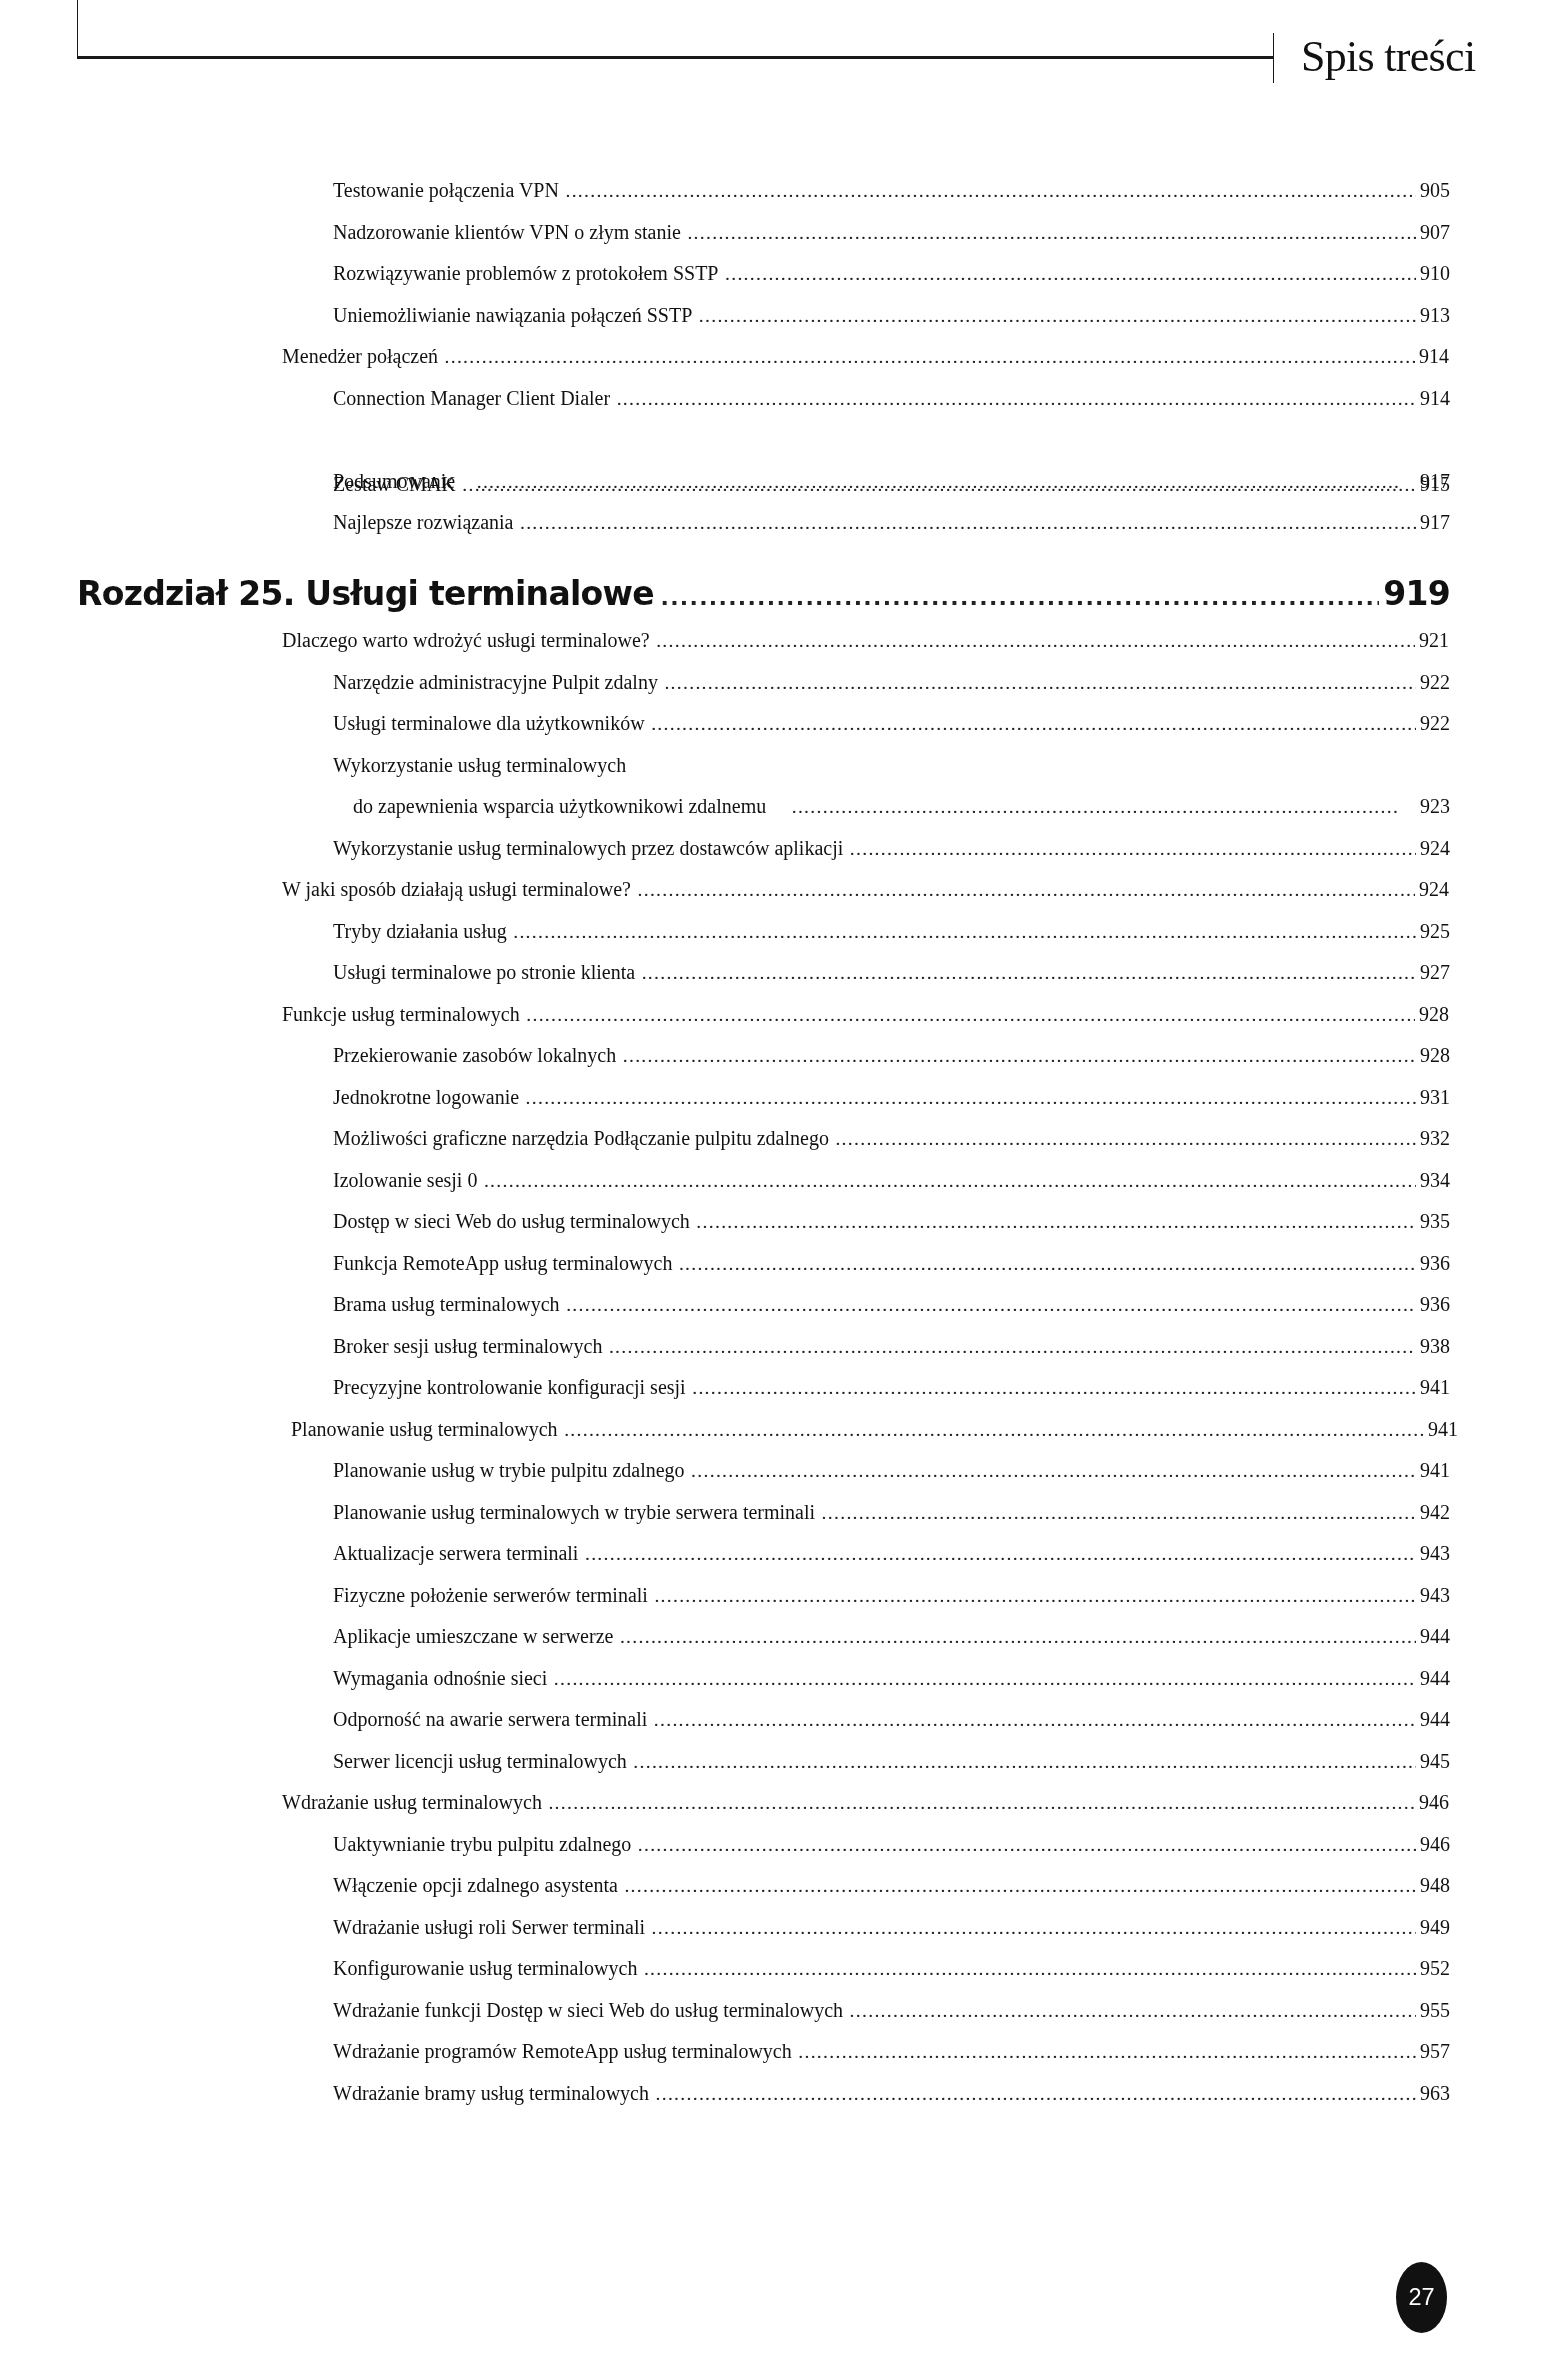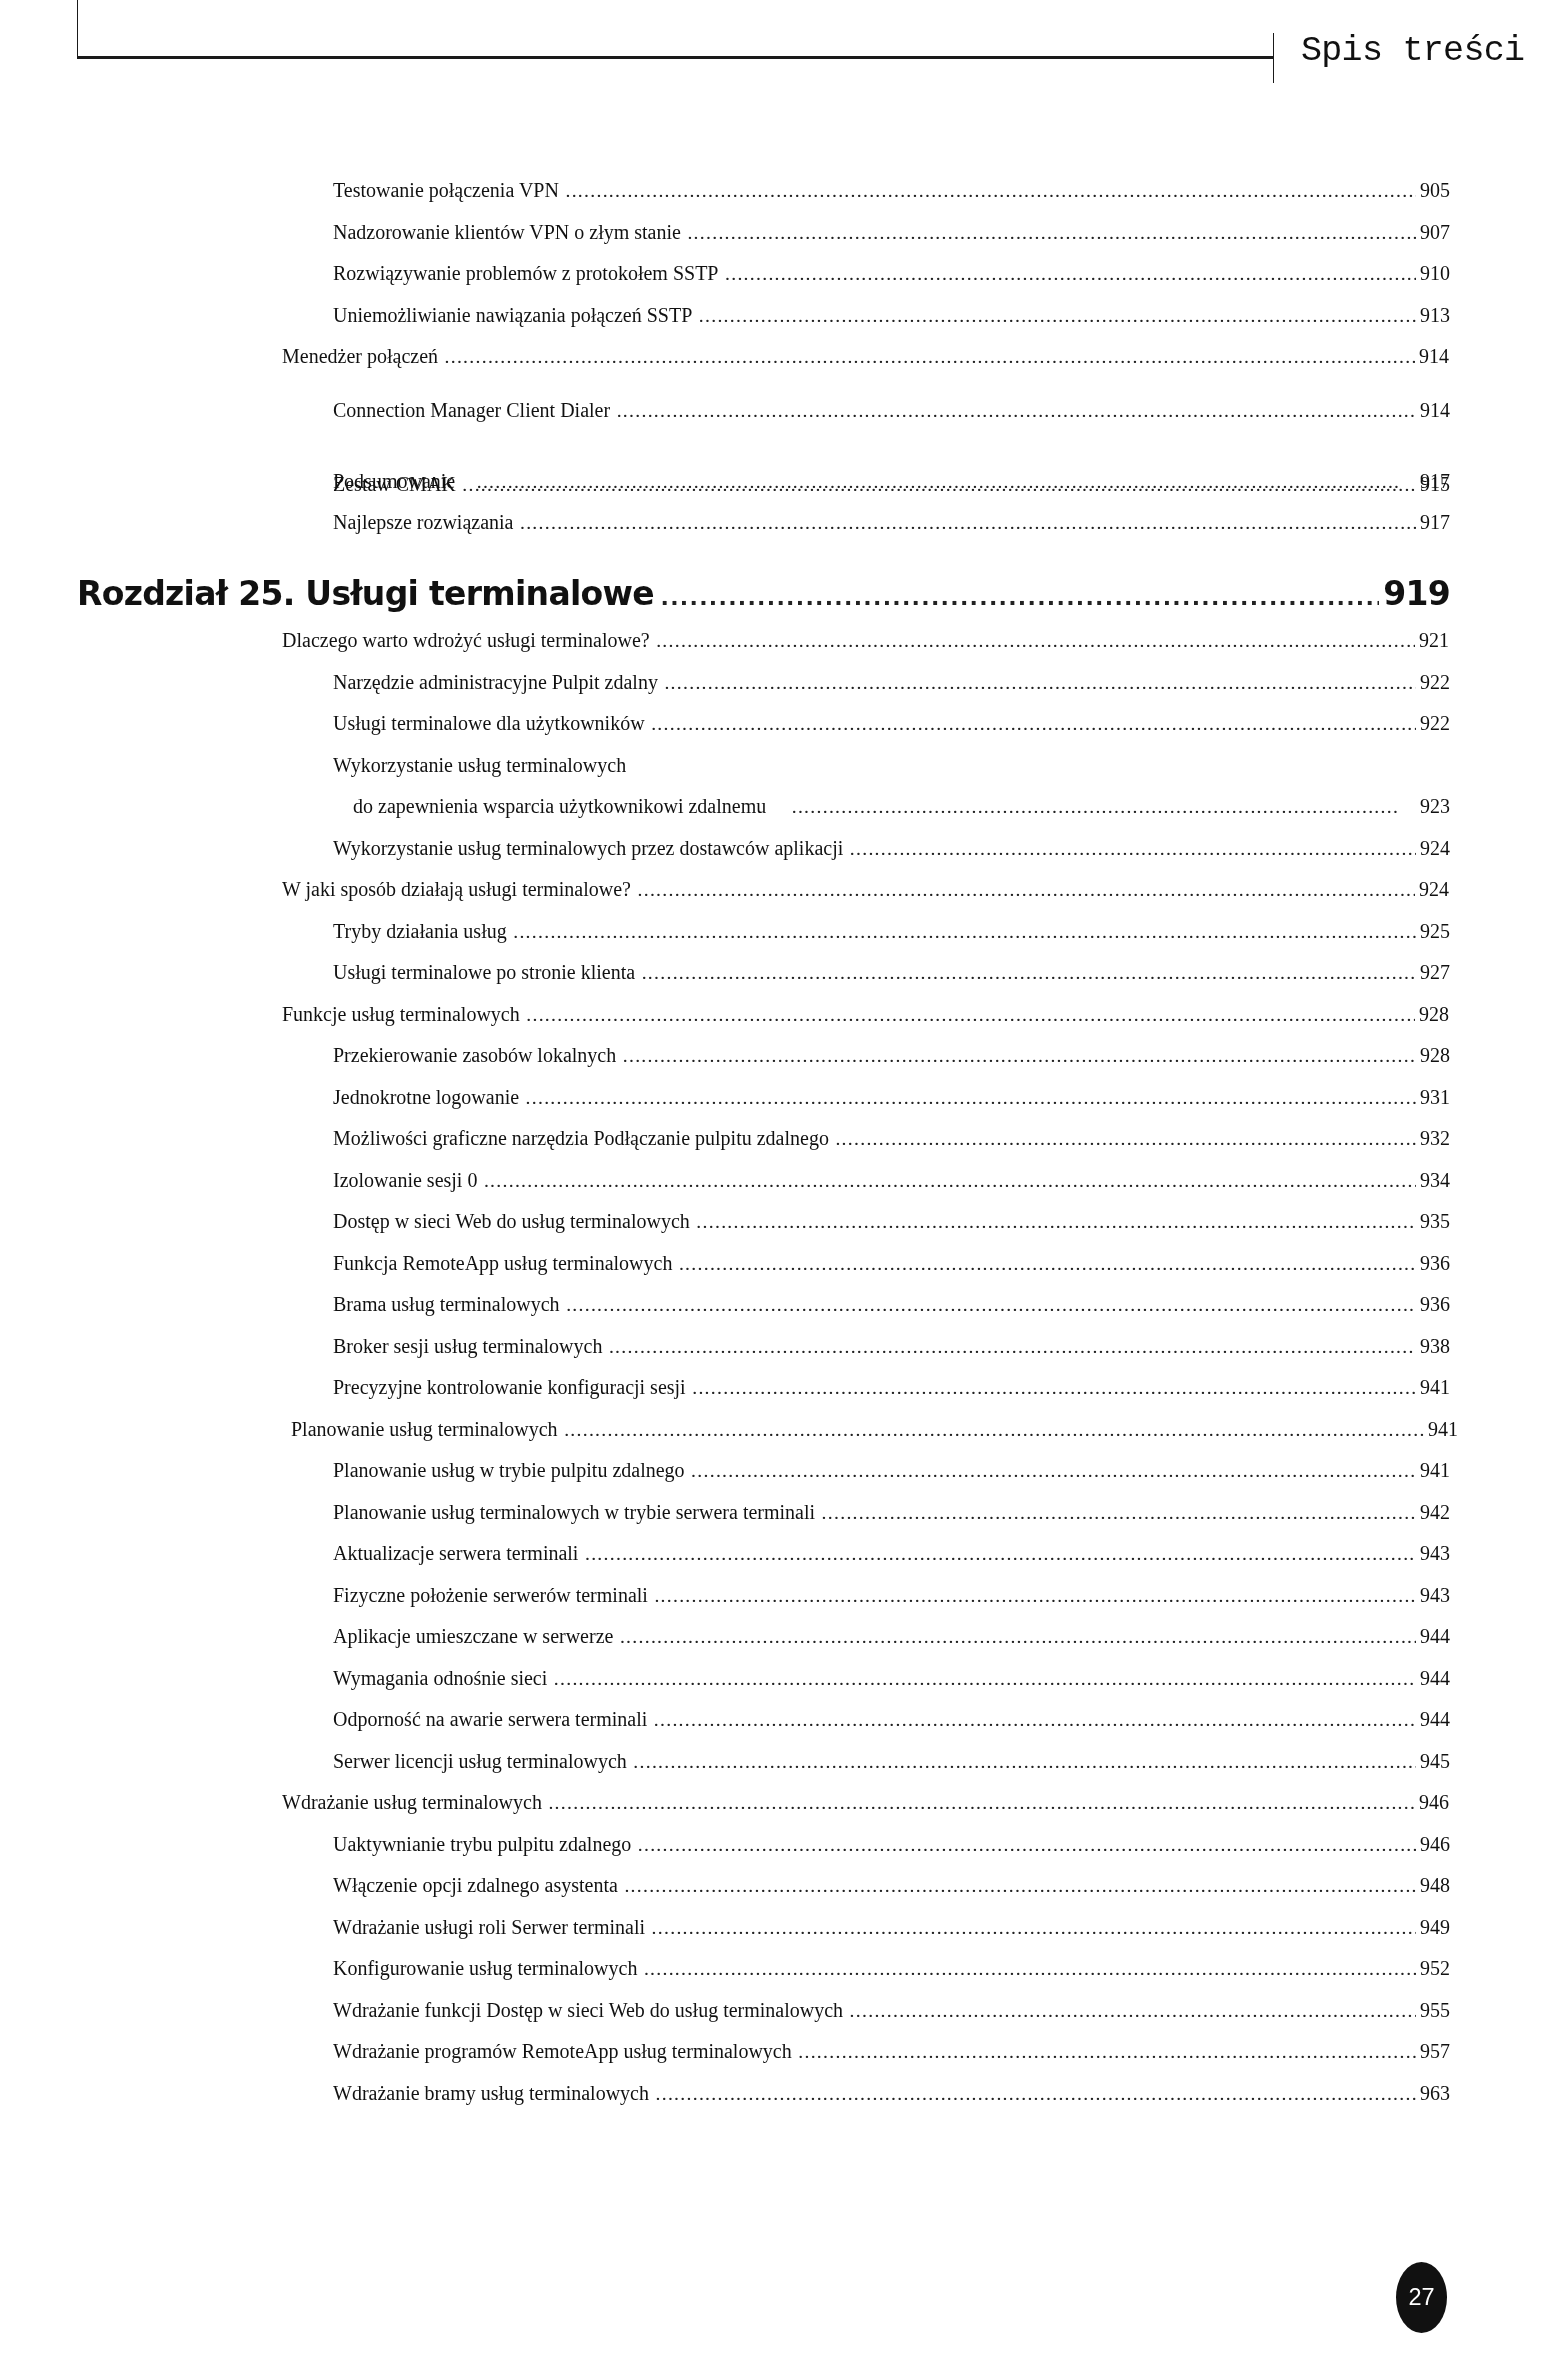--- a/index.html
+++ b/index.html
@@ -1,20 +1,20 @@
 <!DOCTYPE html>
 <html style="font-size:10.5px"><head>
 <meta charset="utf-8">
 <style>
   html, body { margin:0; padding:0; background:#ffffff; }
   body { width:1543px; height:2377px; position:relative; overflow:hidden; color:#111; }
   .hline { position:absolute; left:77px; top:56px; width:1196px; height:2.6px; background:#1a1a1a; }
   .vline-left { position:absolute; left:77px; top:0; width:1.3px; height:58px; background:#1a1a1a; }
   .vline-right { position:absolute; left:1273px; top:33px; width:1.3px; height:50px; background:#1a1a1a; }
-  .running-head { position:absolute; left:1301px; top:31px; font-family:Liberation Mono, monospace; font-size:35px; letter-spacing:-0.7px; }
+  .running-head { position:absolute; left:1301px; top:31px; font-family:Liberation Serif, serif; font-size:44px; letter-spacing:-0.7px; }
   .toc { position:absolute; left:0; top:171px; width:1543px; }
   .row { position:absolute; left:0; height:39px; display:flex; align-items:baseline; font-family:"Liberation Serif", serif; font-size:20px; line-height:39px; }
   .row .title { white-space:nowrap; }
   .row .dots { flex:1; overflow:hidden; white-space:nowrap; margin:0 3.9px 0 6.5px; font-size:19.6px; letter-spacing:1.3px; color:#222; }
   .row .dots::after { content:"........................................................................................................................................................................................................................................................................................................................................"; }
   .row .page { white-space:nowrap; text-align:right; }
   .chapter { font-family:"DejaVu Sans", sans-serif; font-weight:bold; font-size:33px; letter-spacing:-0.7px; }
   .chapter .dots { font-size:22px; font-weight:bold; }
   .page-badge { position:absolute; left:1396px; top:2262px; width:51px; height:71px; border-radius:50%; background:#111; color:#fff; display:flex; align-items:center; justify-content:center; font-family:"Liberation Sans", sans-serif; font-size:23.5px; }
 </style>
@@ -45,21 +45,21 @@
     <div class="row" style="top: 125px; left: 333px; width: 1117px;">
       <span class="title">Uniemożliwianie nawiązania połączeń SSTP</span>
       <span class="dots"></span>
       <span class="page">913</span>
     </div>
     <div class="row" style="top: 166px; left: 282px; width: 1167px;">
       <span class="title">Menedżer połączeń</span>
       <span class="dots"></span>
       <span class="page">914</span>
     </div>
-    <div class="row" style="top: 208px; left: 333px; width: 1117px; margin-top: 12px;">
+    <div class="row" style="top: 208px; left: 333px; width: 1117px;">
       <span class="title">Connection Manager Client Dialer</span>
       <span class="dots"></span>
       <span class="page">914</span>
     </div>
     <div class="row" style="top: 256px; left: 333px; width: 1117px; margin-top: 38px;">
       <span class="title">Zestaw CMAK</span>
       <span class="dots"></span>
       <span class="page">915</span>
     </div>
     <div class="row" style="top: 291px; left: 333px; width: 1117px; gap: 15px;">

